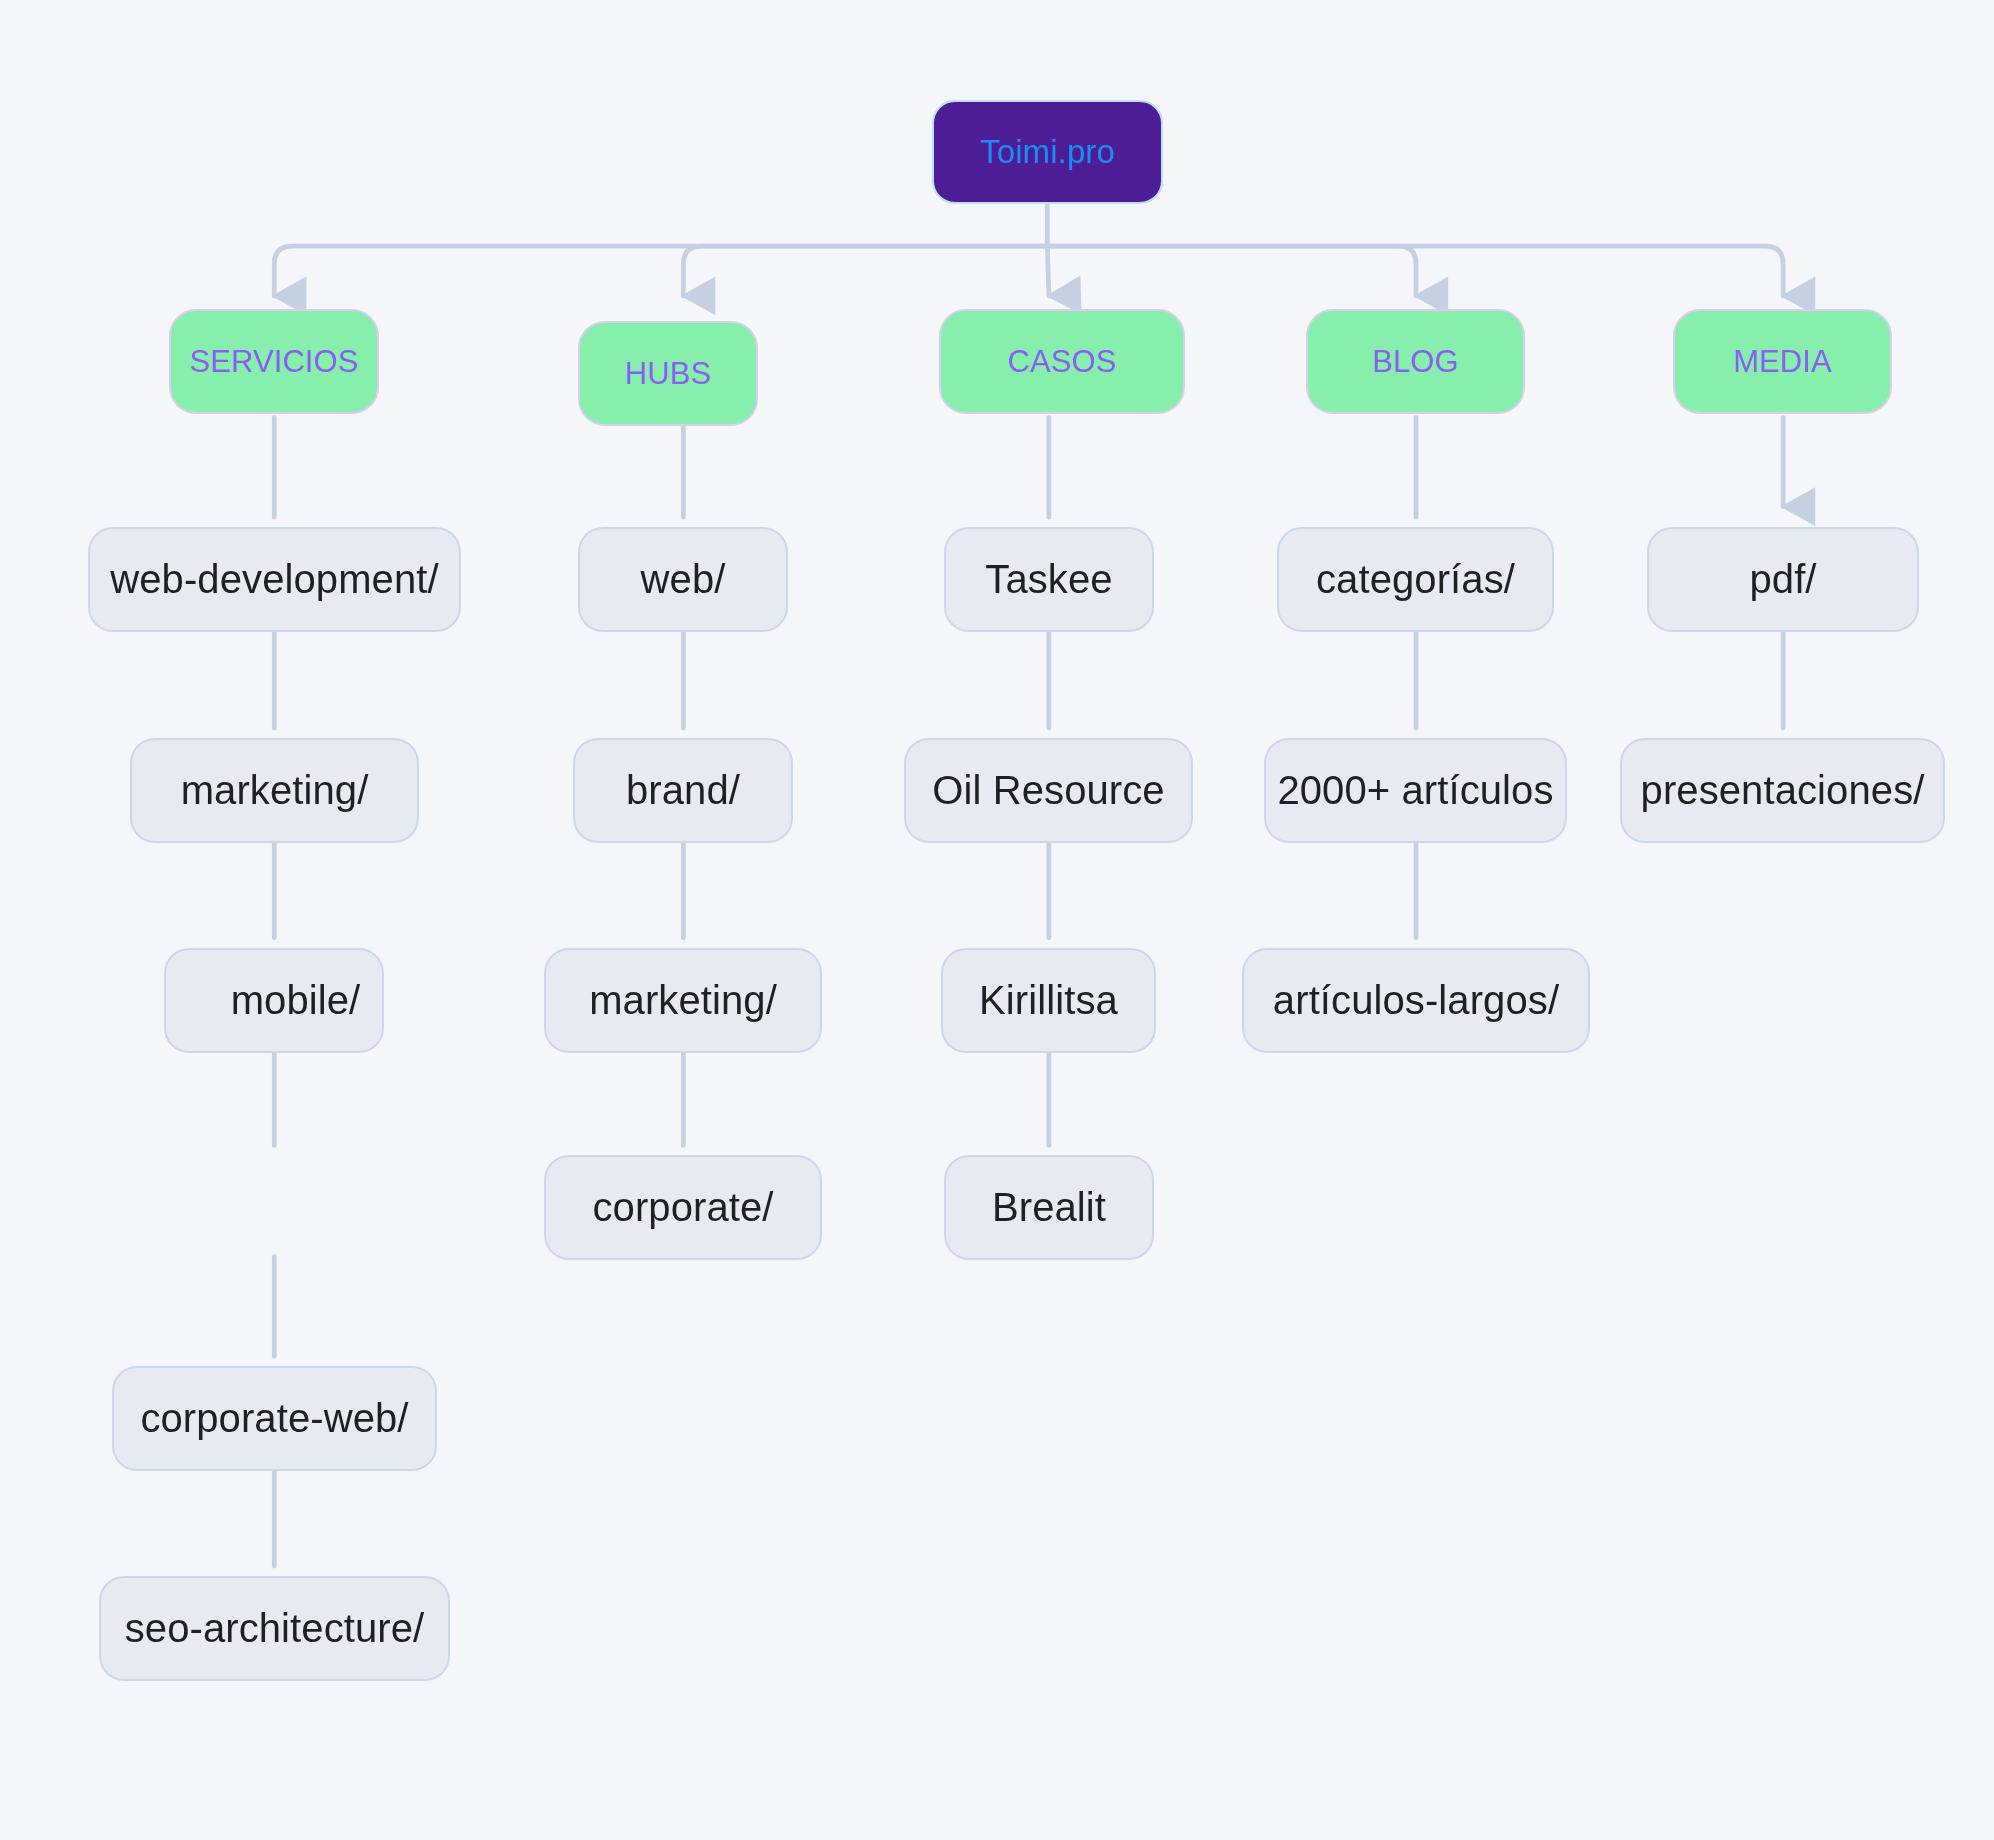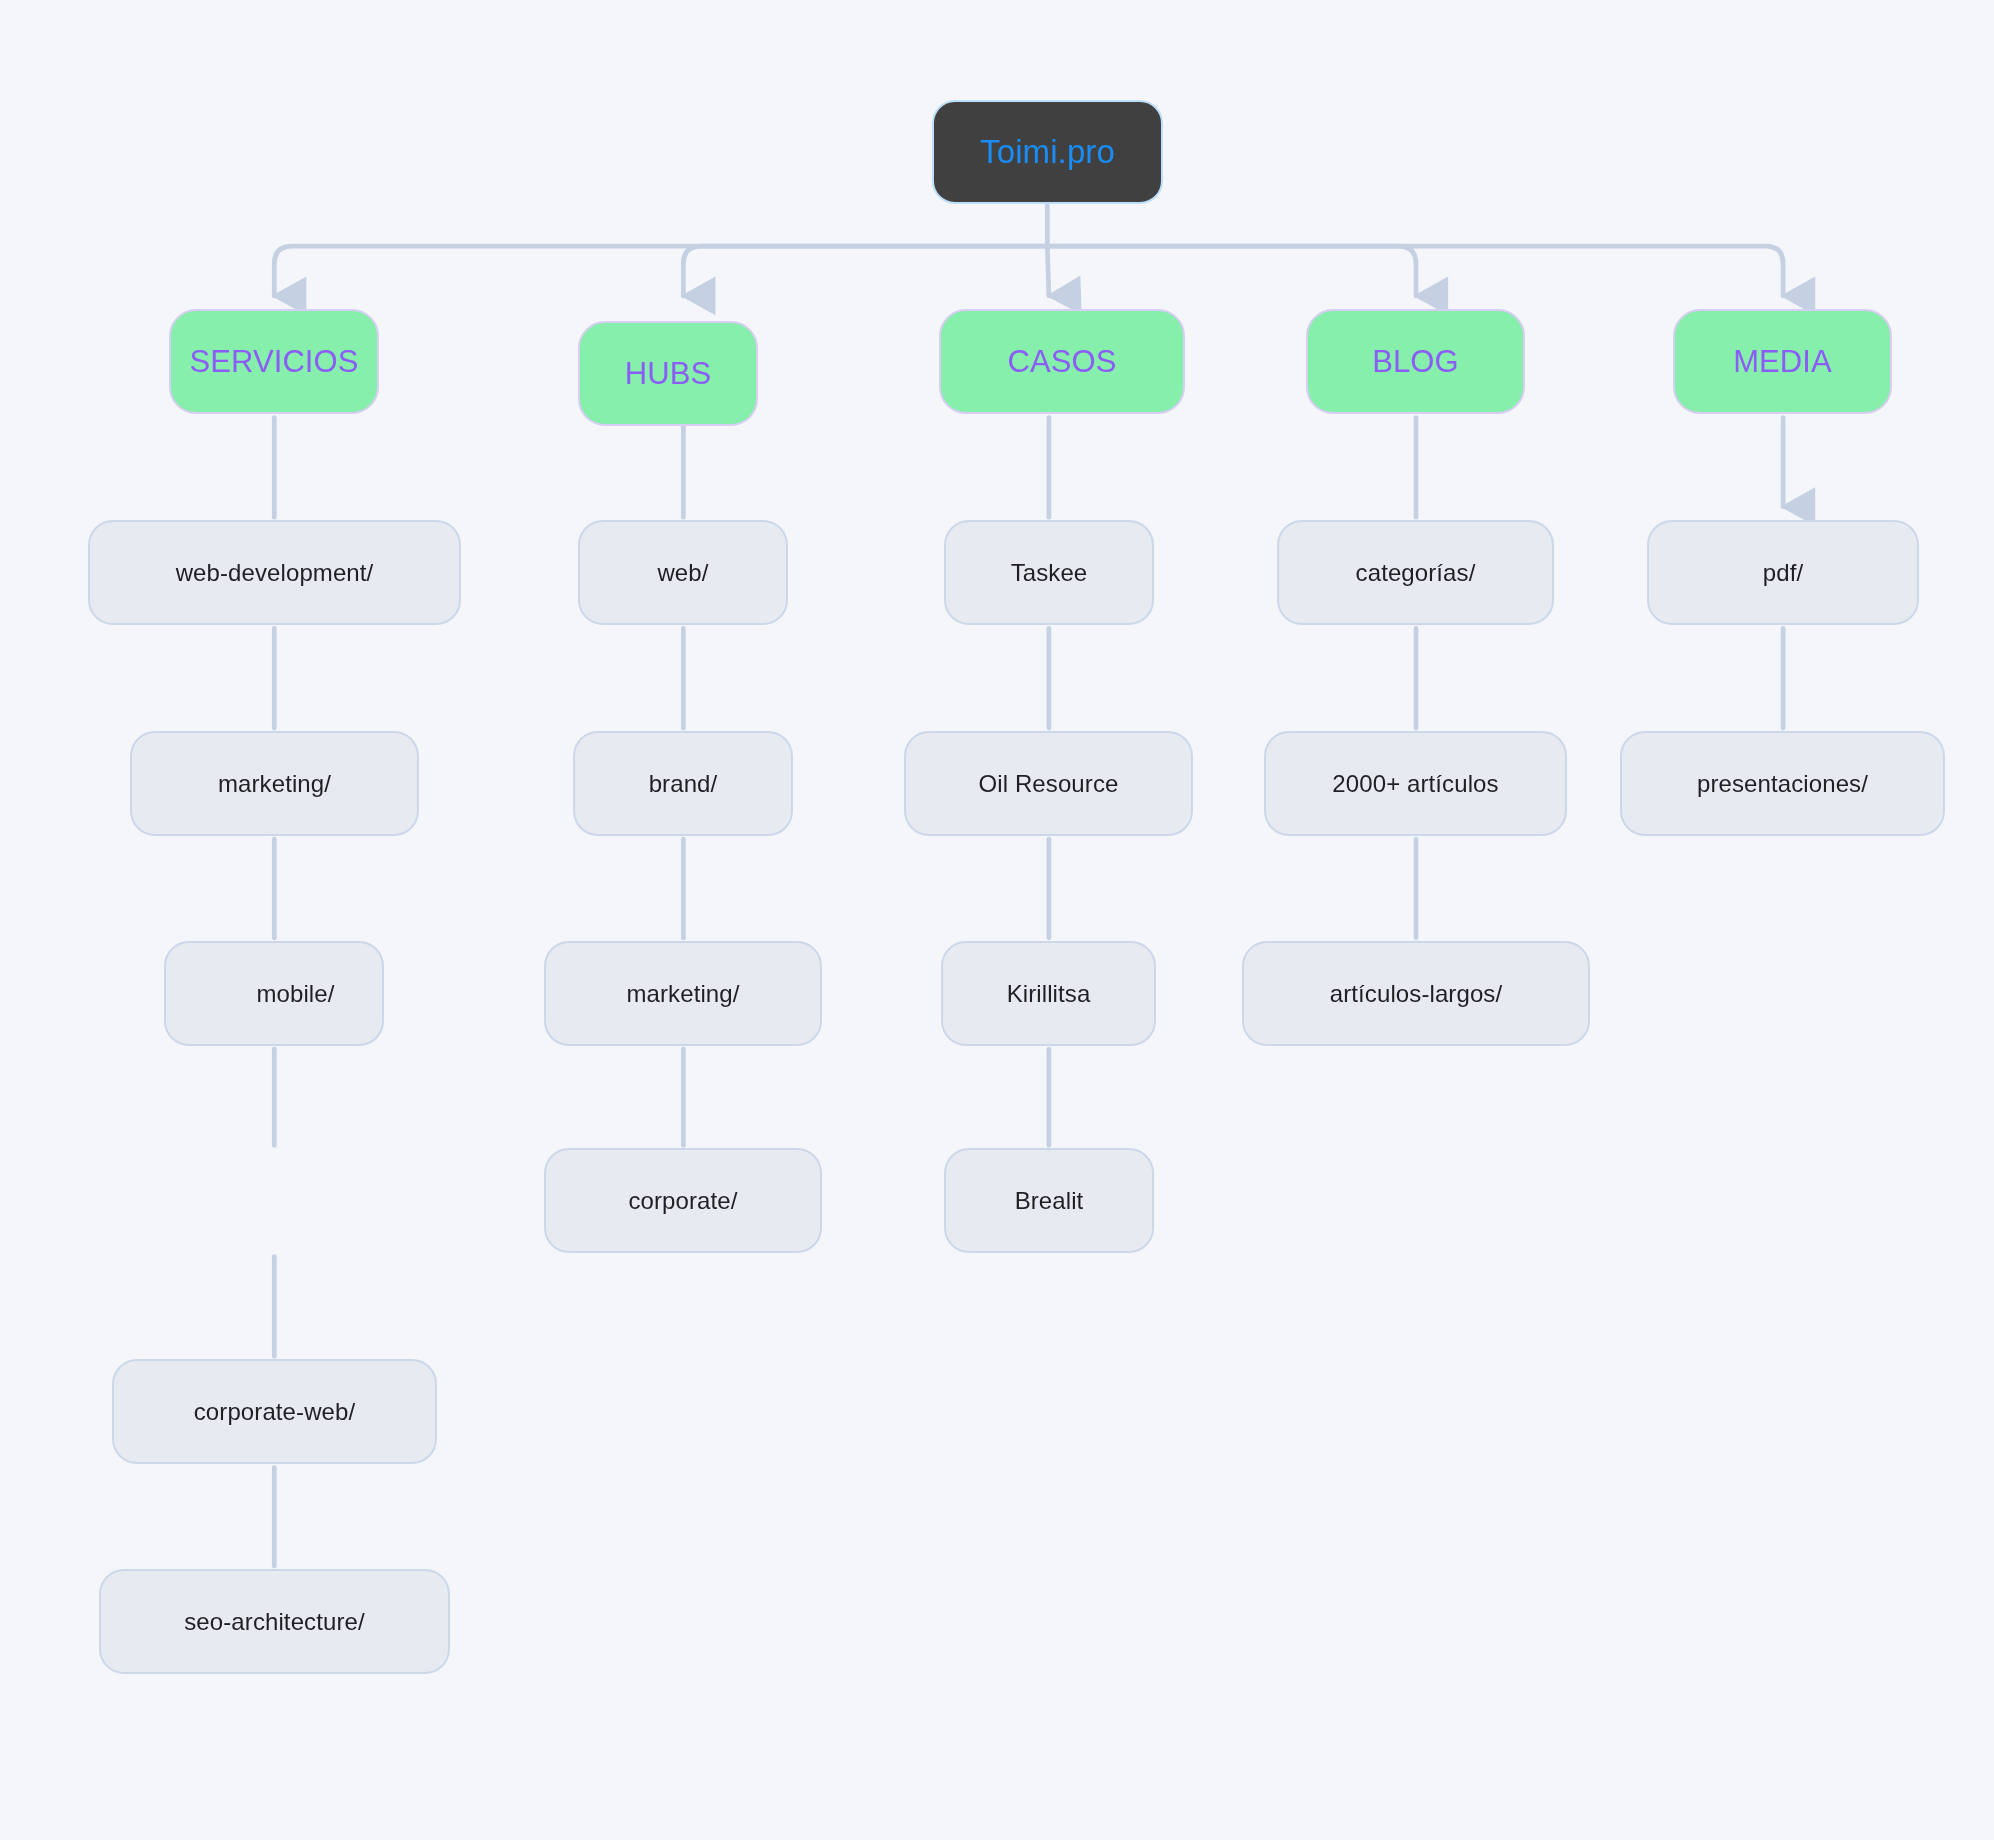--- a/index.html
+++ b/index.html
@@ -47,43 +47,44 @@
     align-items: center;
     justify-content: center;
     box-sizing: border-box;
     border-radius: 24px;
     white-space: nowrap;
     letter-spacing: 0.1px;
   }
 
   
   .node.root {
-    background: #404040;
+    background: #4c1d95;
     border: 2.6px solid #bcdefa;
     color: #1a8cf5;
     font-size: 33px;
     border-radius: 23px;
   }
 
   
   .node.category {
     background: #86efac;
     border: 2.6px solid #d8cdf3;
     color: #8b5cf6;
     font-size: 31px;
     border-radius: 27px;
   }
 
   
   .node.leaf {
     background: #e8eaf2;
     border: 2.6px solid #ccd8ea;
     color: #1f2023;
-    font-size: 24px;
+    font-size: 40px;
     border-radius: 25px;
+    margin-top: 7px;
   }
 </style>
 </head>
 <body>
 
 <div id="diagram">
 
   <svg id="edges" viewBox="0 0 3804 3510" width="1995" height="1841" xmlns="http://www.w3.org/2000/svg" aria-hidden="true">
     <defs>
       <marker id="arrowhead" markerWidth="9" markerHeight="9" refX="4.5" refY="8" orient="auto" markerUnits="strokeWidth">

